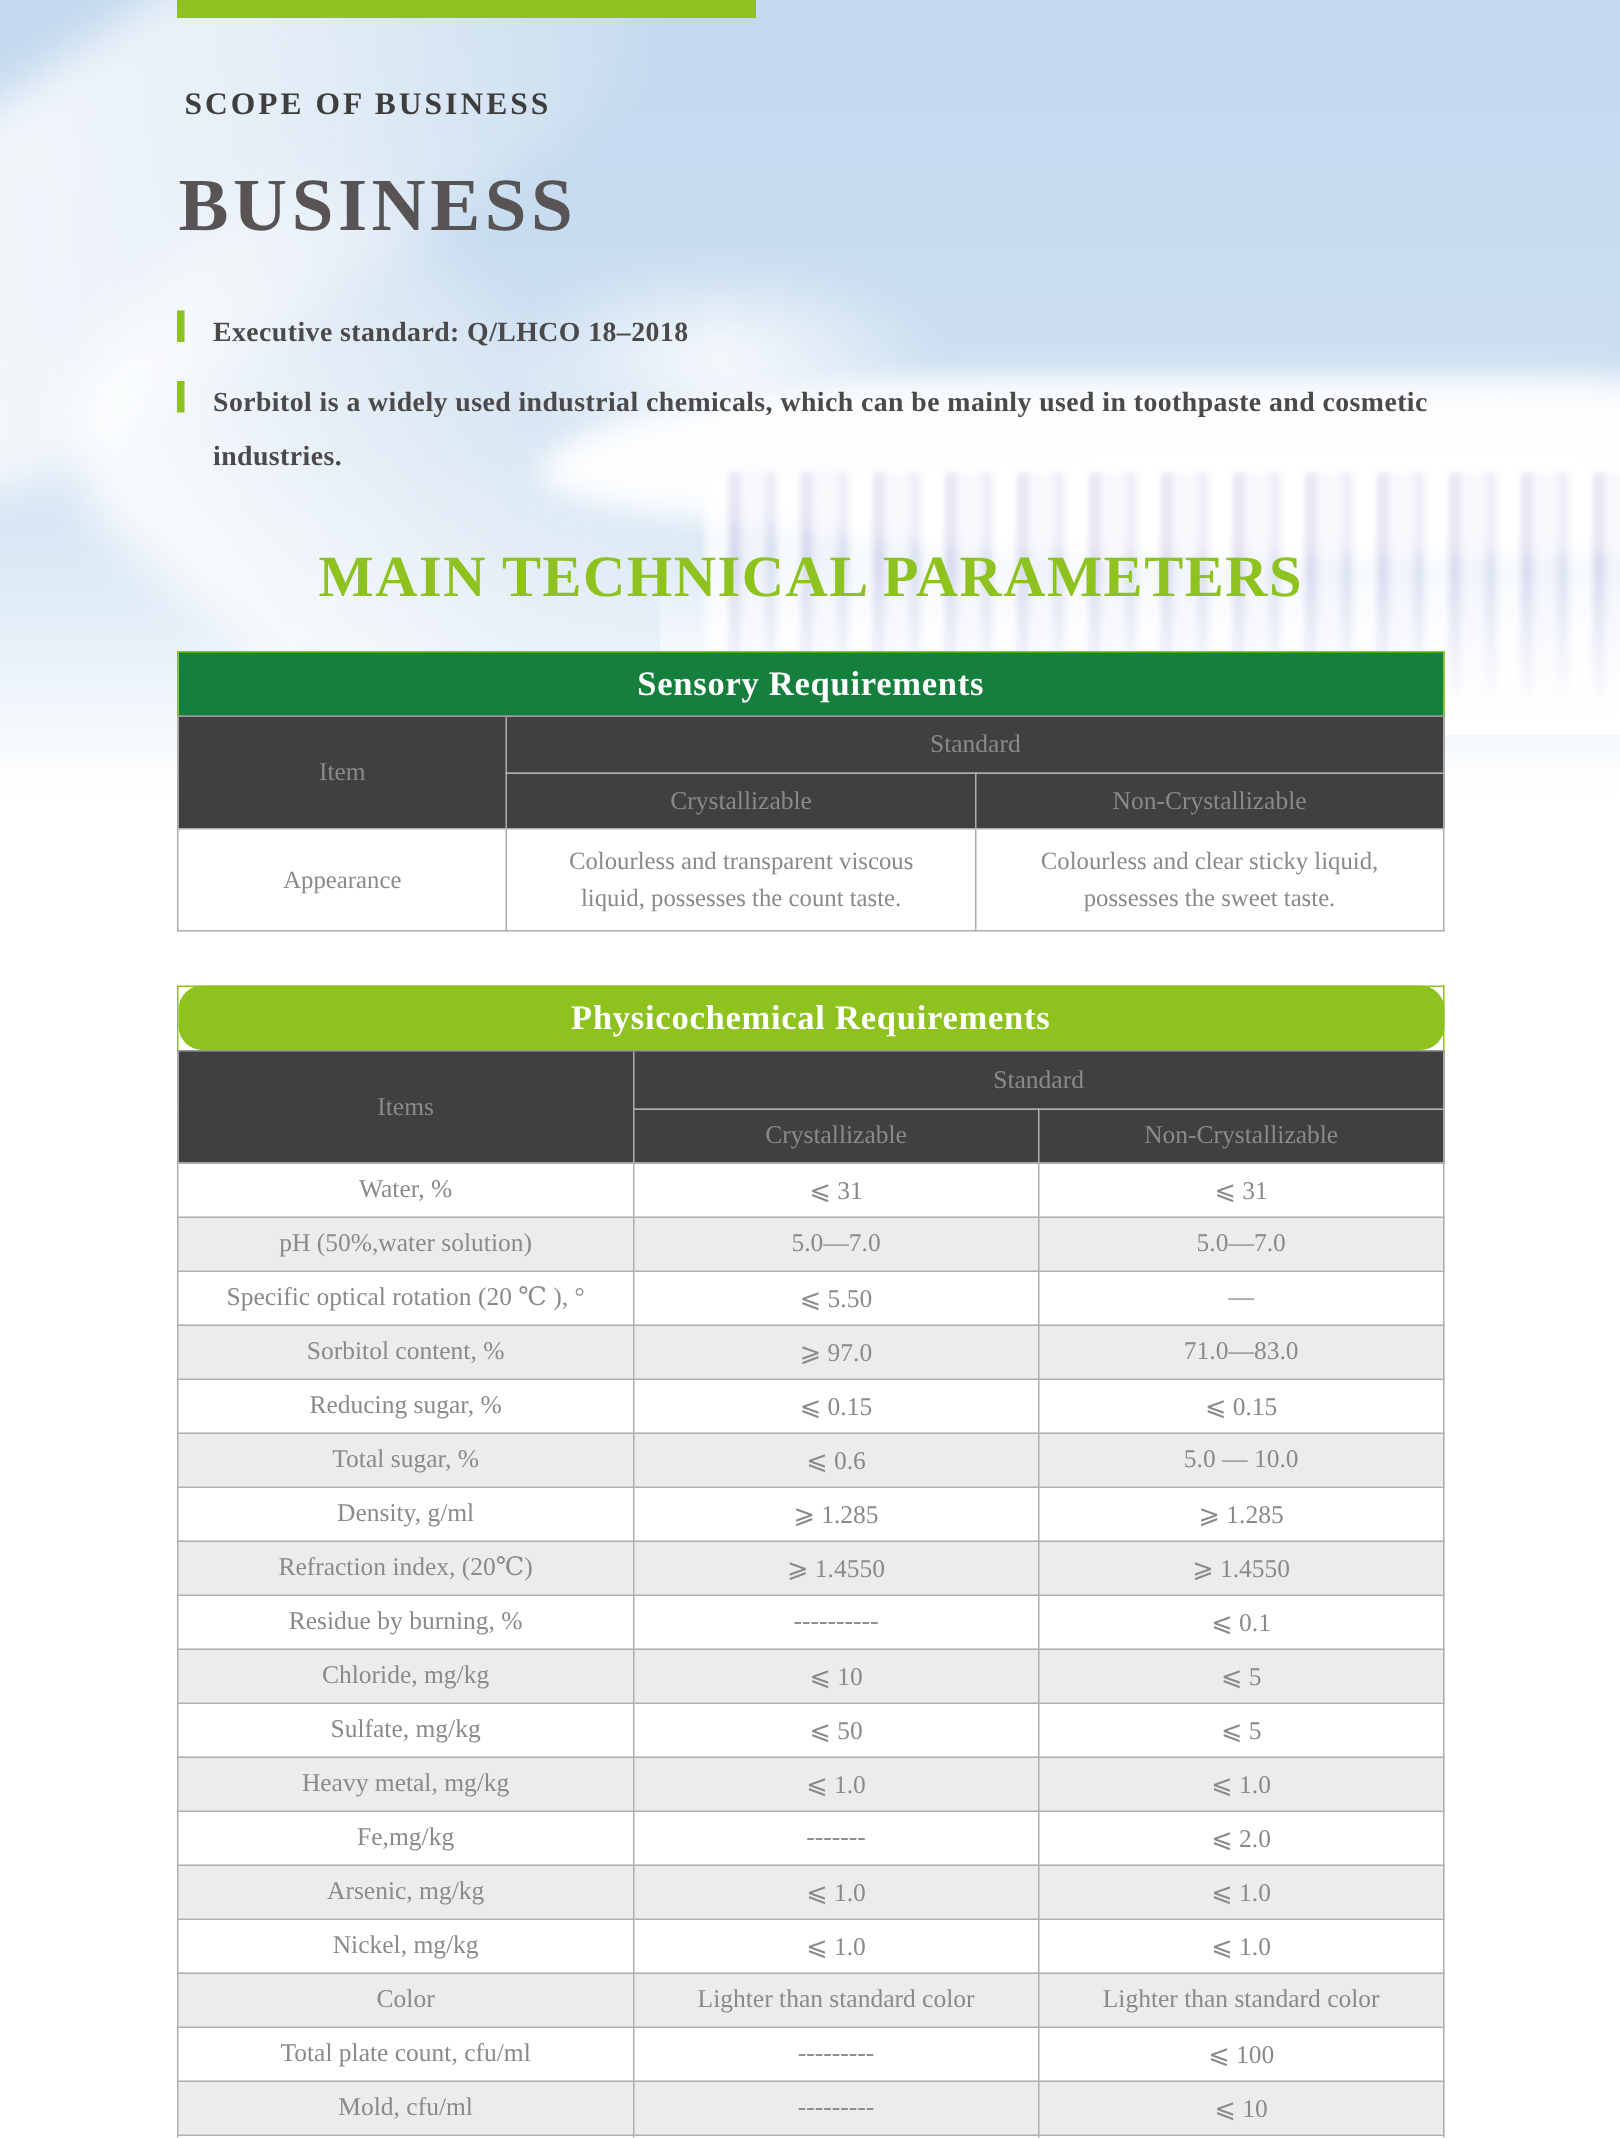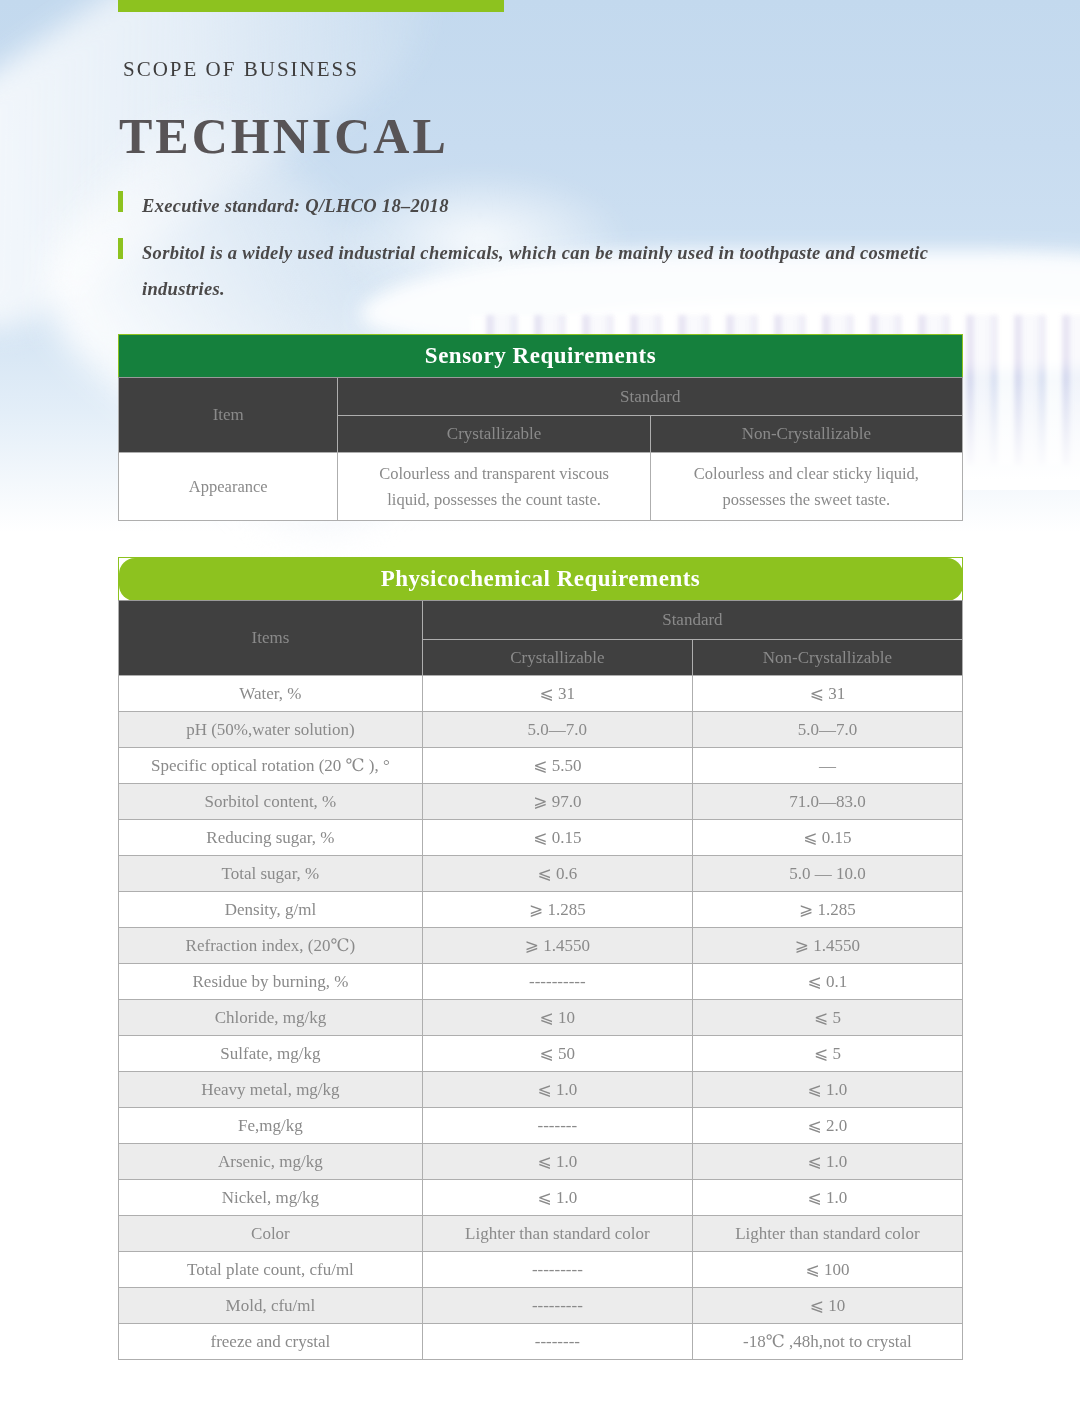--- a/index.html
+++ b/index.html
@@ -49,26 +49,26 @@
   }
   .bristles-fade{
     position:absolute;left:440px;top:300px;width:680px;height:190px;
     background:linear-gradient(180deg,rgba(255,255,255,0) 0%,rgba(255,255,255,0) 40%,#ffffff 95%);
   }
   
   .top-bar{position:absolute;left:118px;top:0;width:386px;height:12px;}
   
   .content{position:absolute;left:118px;top:0;width:845px;}
   .eyebrow{
-    margin:57px 0 0 5px;font-size:21px;font-weight:normal;color:#3f3e3e;letter-spacing:2px;
+    margin:57px 0 0 5px;font-size:21px;font-weight:bold;color:#3f3e3e;letter-spacing:2px;
   }
   .page-title{
     margin:27px 0 0 1px;font-size:50px;font-weight:bold;color:#585456;letter-spacing:3px;line-height:1.1;
   }
-  .bullets{margin-top:24px;font-style:italic;}
+  .bullets{margin-top:40px;}
   .bullet{display:flex;margin-bottom:11px;}
   .bullet-bar{flex:0 0 5px;width:5px;height:21px;margin-top:3px;}
   .bullet-text{
     margin-left:19px;font-size:18.5px;font-weight:bold;color:#4b4949;
     line-height:36px;max-width:820px;letter-spacing:0.3px;
   }
   .section-title{
     margin:41px 0 0 0;text-align:center;font-size:39px;font-weight:bold;
     letter-spacing:1px;line-height:1.1;
   }
@@ -114,33 +114,34 @@
   <div class="bristles"></div>
   <div class="bristles-fade"></div>
 </div>
 
 <div class="top-bar" style="background: rgb(141, 194, 31);"></div>
 
 <div class="content">
 
   <div class="eyebrow">SCOPE OF BUSINESS</div>
 
-  <div class="page-title">TECHNICAL</div>
+  <div class="page-title">BUSINESS</div>
 
   <div class="bullets">
     <div class="bullet">
       <span class="bullet-bar" style="background: rgb(141, 194, 31);"></span>
       <span class="bullet-text">Executive standard: Q/LHCO 18–2018</span>
     </div>
     <div class="bullet">
       <span class="bullet-bar" style="background: rgb(141, 194, 31);"></span>
       <span class="bullet-text">Sorbitol is a widely used industrial chemicals, which can be mainly used in toothpaste and cosmetic industries.</span>
     </div>
   </div>
 
+  <div class="section-title" style="color: rgb(141, 194, 31);">MAIN TECHNICAL PARAMETERS</div>
 
   <table class="sensory">
     <colgroup>
         <col class="c1">
         <col class="c2">
         <col class="c3">
       </colgroup>
     <thead>
       <tr class="green-row">
         <th colspan="3" style="background: #15803d;">Sensory Requirements</th>

